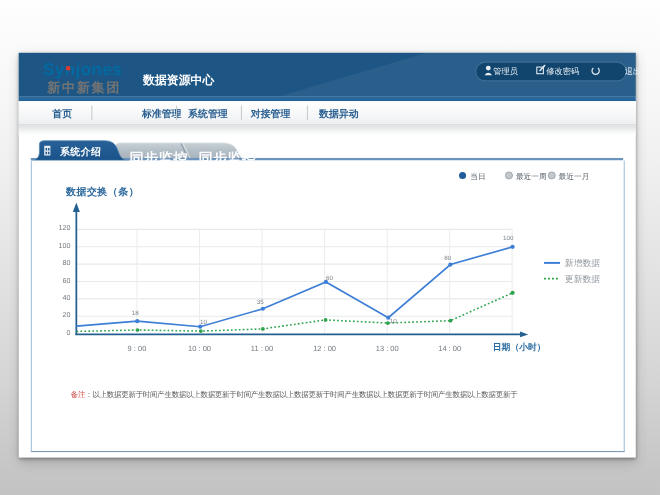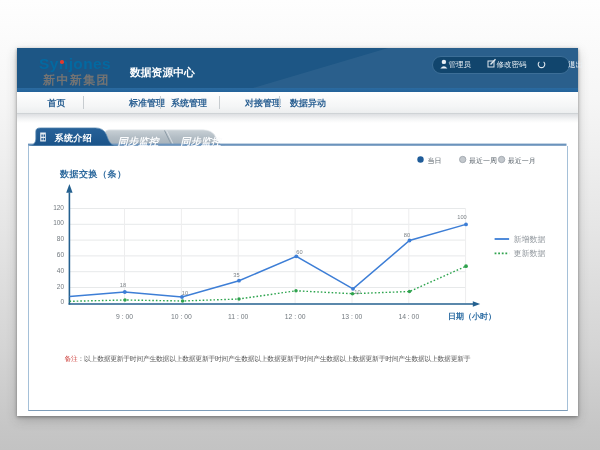--- a/index.html
+++ b/index.html
@@ -20,21 +20,21 @@
   .navsep{position:absolute;top:96px;width:1px;height:13px;background:#c7ccd0;}
   .logo1{position:absolute;left:39px;top:55px;color:#0369a1;font-size:15.5px;font-weight:bold;letter-spacing:0.4px;}
   .reddot{position:absolute;left:60.2px;top:60px;width:3.5px;height:3.5px;border-radius:50%;background:#e03a2f;}
   .logo2{position:absolute;left:43px;top:71.5px;color:#737373;font-size:12px;font-weight:bold;letter-spacing:1.4px;}
   .title{position:absolute;left:130px;top:66px;color:#ffffff;font-size:10.8px;letter-spacing:0px;font-weight:600;}
   .pill{position:absolute;left:432px;top:56px;width:136px;height:16px;border-radius:9px;
         background:#11456d;border:1px solid #3c6e97;}
   .pilltxt{position:absolute;color:#eaf0f5;font-size:7.5px;top:59.8px;white-space:nowrap;}
   
   .tabtxt1{position:absolute;left:54.5px;top:132px;color:#ffffff;font-size:9px;font-weight:bold;letter-spacing:0.4px;}
-  .tabtxt2{position:absolute;top:135px;color:#fbfcfd;font-size:10px;font-weight:bold;letter-spacing:0.2px;font-style:italic;}
+  .tabtxt2{position:absolute;top:135px;color:#fbfcfd;font-size:13px;font-weight:bold;letter-spacing:0.2px;}
   .panel{position:absolute;left:28px;top:145.8px;width:537.5px;height:264.5px;background:#ffffff;
          border:1px solid #a5c0d8;border-top:none;border-bottom:1.5px solid #7d9cb8;}
   .radiolbl{position:absolute;top:156px;font-size:7px;color:#555e66;}
   .ylabel{position:absolute;left:60px;top:168px;font-size:9px;font-weight:bold;color:#2e6a9e;letter-spacing:0.5px;}
   .note{position:absolute;left:64.4px;top:353.6px;font-size:6.8px;color:#5a5a5a;letter-spacing:-0.25px;white-space:nowrap;}
   .note b{color:#cc3b36;font-weight:normal;}
   svg{position:absolute;left:0;top:0;}
 </style>
 </head>
 <body>
@@ -68,21 +68,21 @@
     <path d="M543.6 61.8 A3.3 3.3 0 1 1 539.4 61.8"></path>
   </g>
 </svg>
 <div class="pilltxt" style="left:448.5px;">管理员</div>
 <div class="pilltxt" style="left:496.5px;text-align:right;">修改密码</div>
 <div class="pilltxt" style="left:568px;">退出</div>
 
 <div class="navitem" style="left:56.5px;font-family:Liberation Mono, monospace;">首页</div>
 <div class="navitem" style="left:108px;margin-left:39px;">标准管理</div>
 <div class="navitem" style="left:189px;">系统管理</div>
-<div class="navitem" style="left:255px;padding-left:16px;">对接管理</div>
+<div class="navitem" style="left:238px;padding-left:16px;">对接管理</div>
 <div class="navitem" style="left:308px;">数据异动</div>
 <div class="navsep" style="left:83px;"></div>
 <div class="navsep" style="left:159.5px;"></div>
 <div class="navsep" style="left:219px;"></div>
 <div class="navsep" style="left:278.6px;"></div>
 
 <svg width="600" height="450" viewBox="0 0 600 450">
   <defs>
     <linearGradient id="gtab" x1="0" y1="0" x2="0" y2="1">
       <stop offset="0" stop-color="#c9d1d6"></stop>

